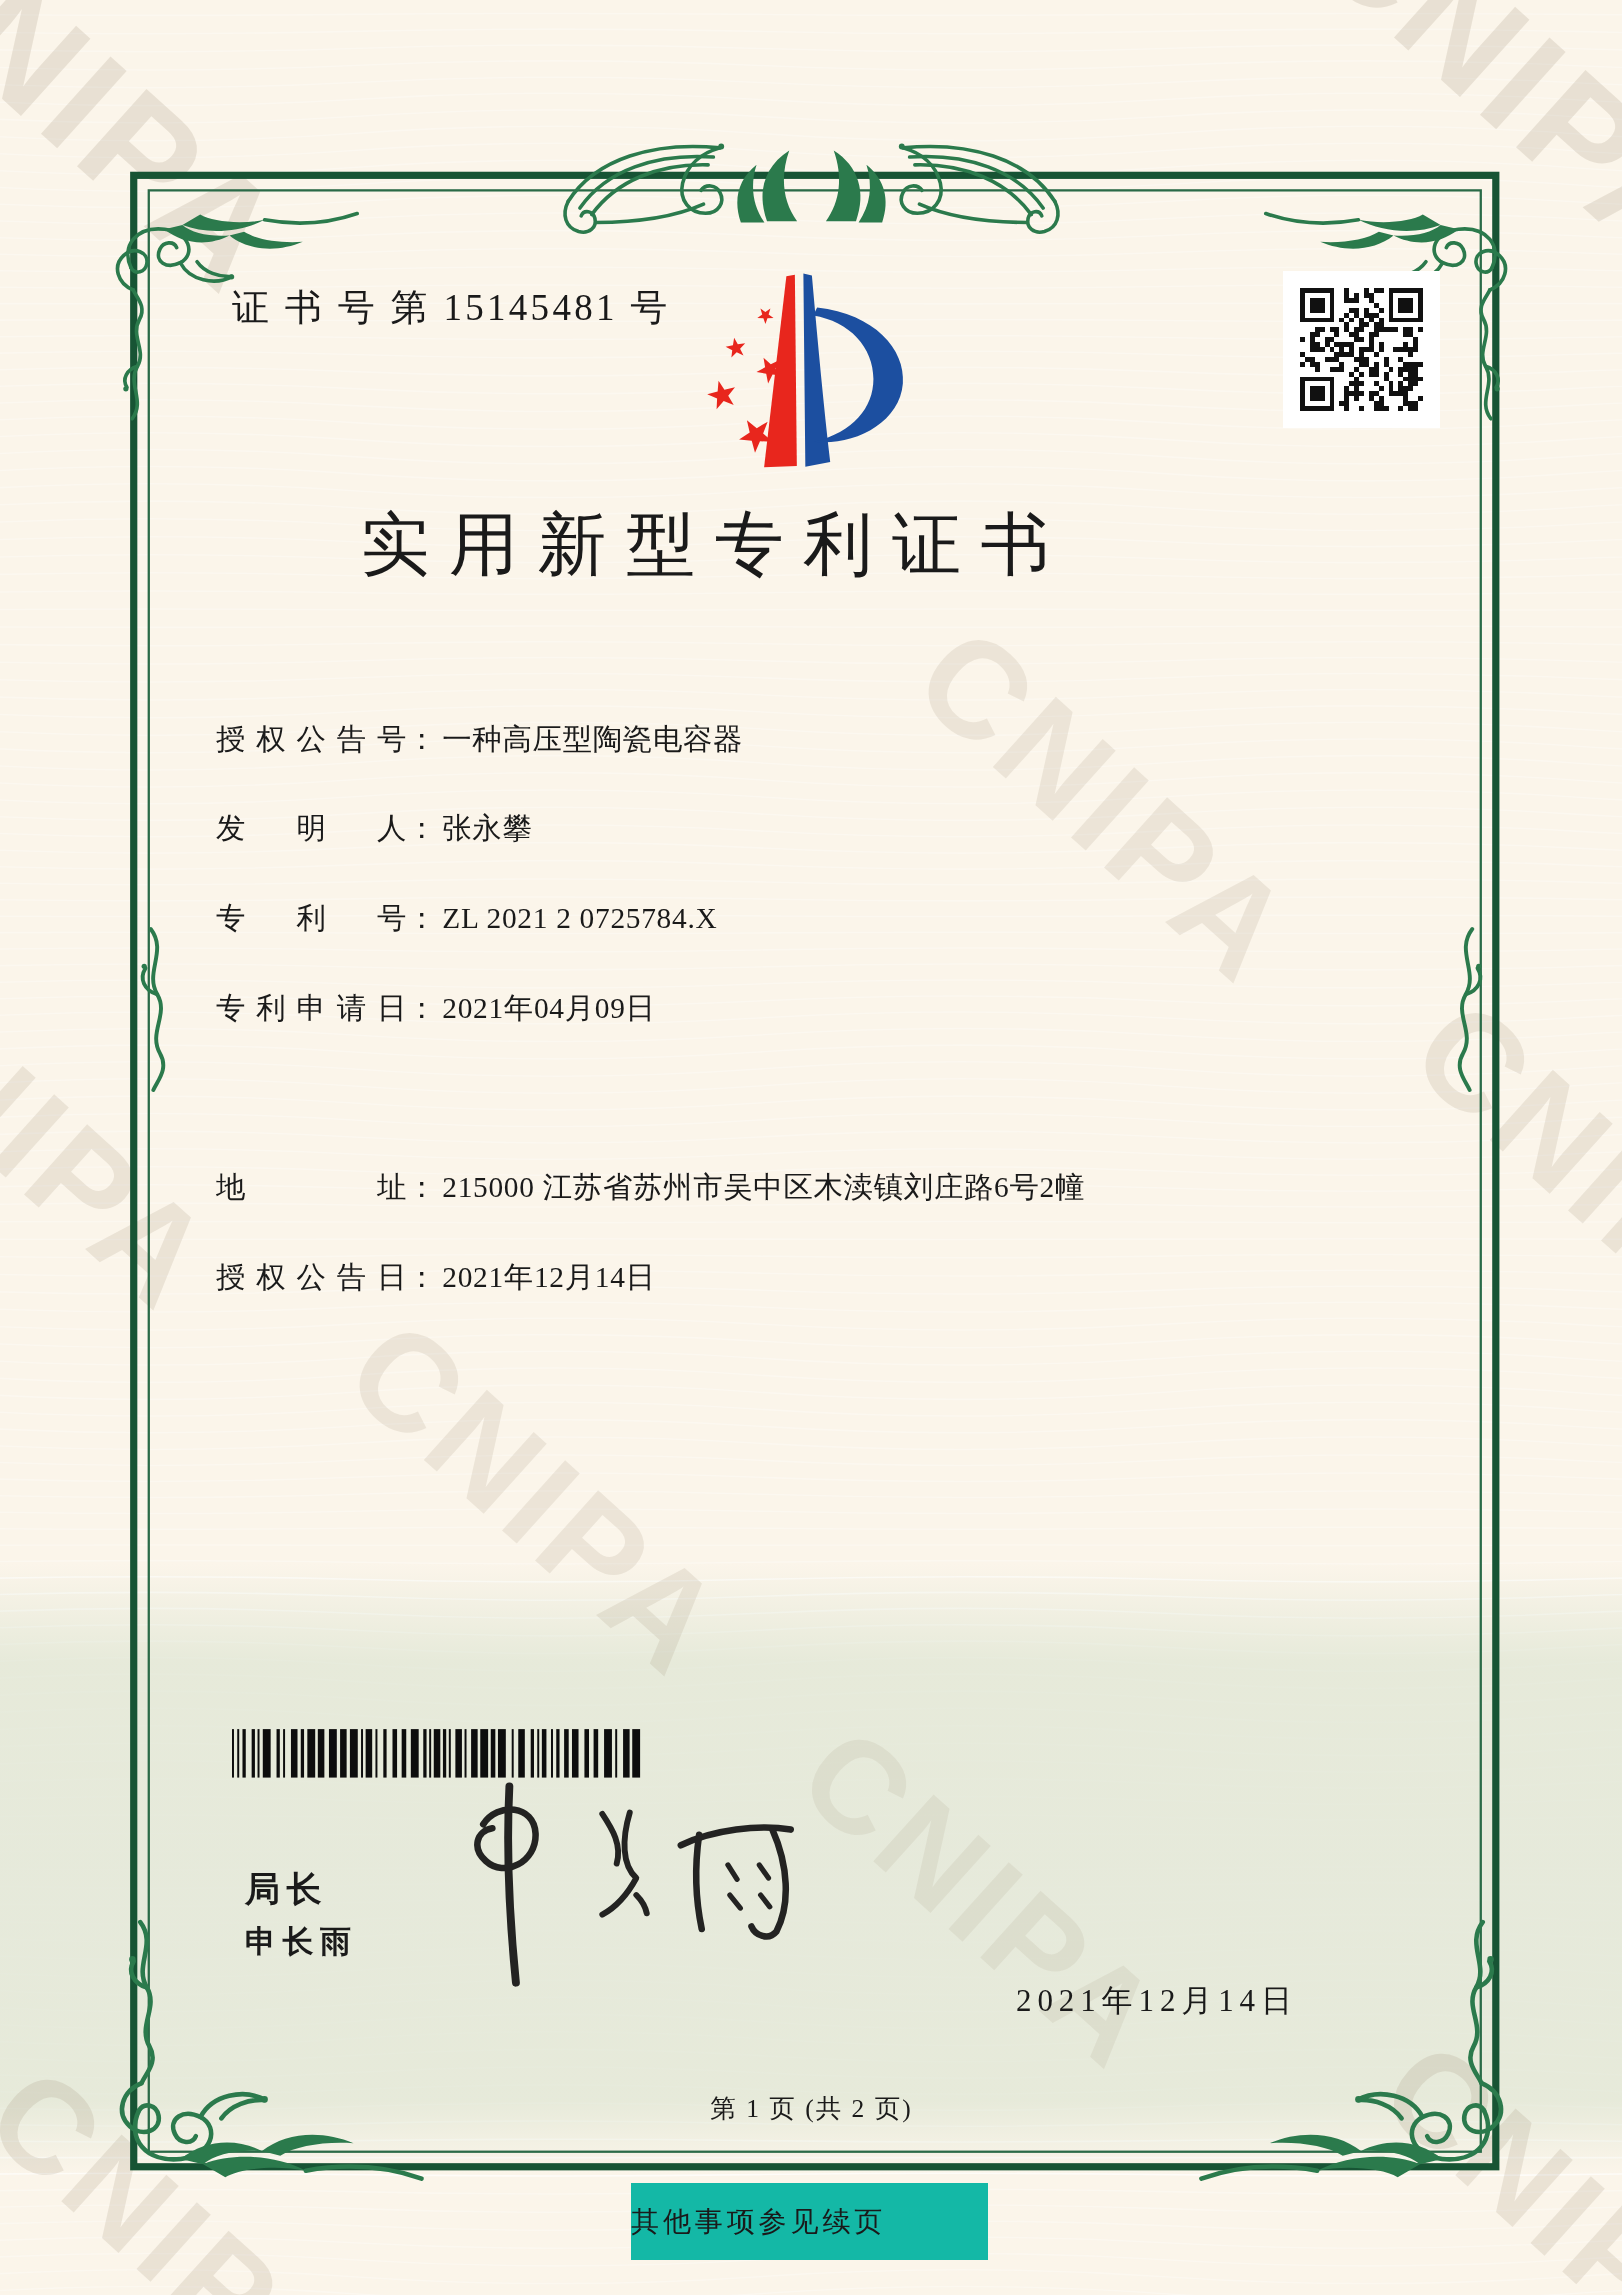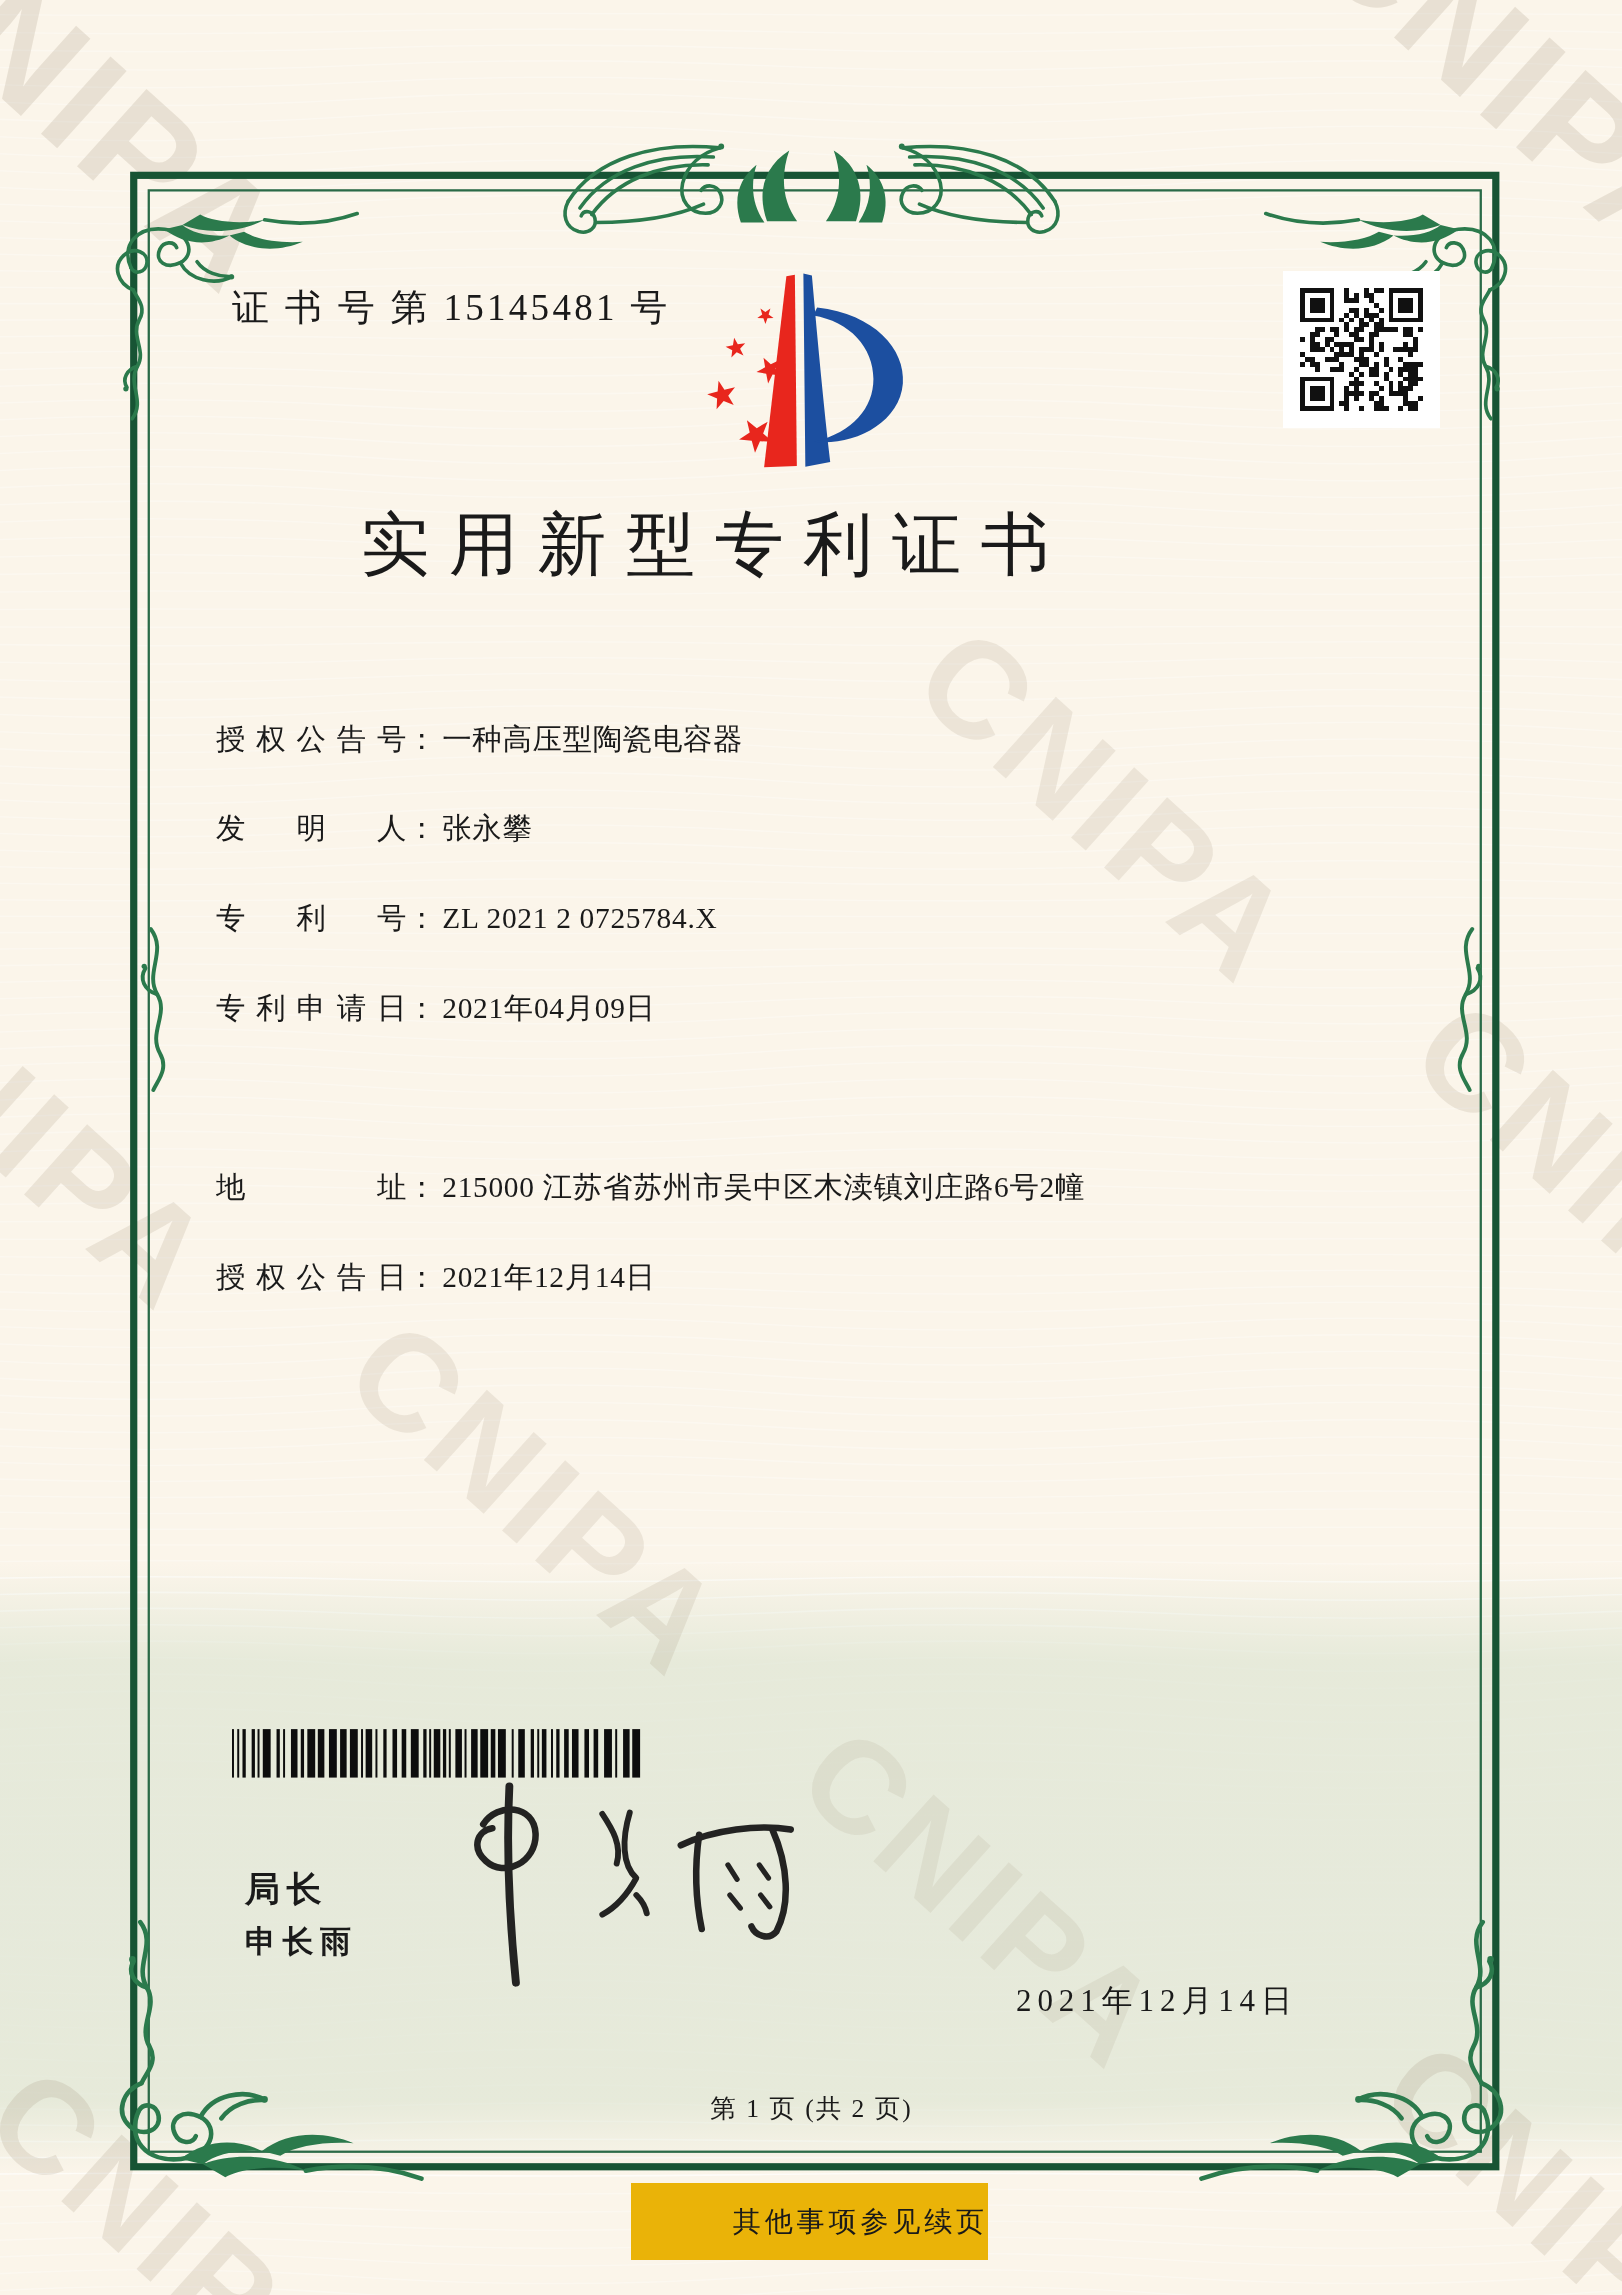--- a/index.html
+++ b/index.html
@@ -24,21 +24,21 @@
   .pair2{position:absolute;left:564px;top:0;}
   .pair2 .lbl2{letter-spacing:4.6px;}
   #body-text{left:216px;top:1343px;width:1200px;font-size:29.4px;line-height:51px;text-align:justify;}
   #body-text p{margin:0;text-indent:59px;}
   #barcode{left:232px;top:1729px;}
   #bureau-title{left:245px;top:1857px;font-size:35px;font-weight:bold;letter-spacing:6.5px;margin-top:9px;}
   #bureau-name{left:245px;top:1921px;font-size:31px;font-weight:bold;letter-spacing:6.5px;}
   #signature{left:406px;top:1760px;}
   #issue-date{left:1016px;top:1980px;font-size:31px;letter-spacing:5.9px;}
   #page-indicator{left:0;top:2091px;width:1623px;text-align:center;font-size:25.5px;letter-spacing:2px;}
-  #note-box{left:631px;top:2183px;width:357px;height:77px;background:#eab308;display:flex;align-items:center;justify-content:flex-end;z-index:6;}
+  #note-box{left:631px;top:2183px;width:357px;height:77px;background:#14b8a6;display:flex;align-items:center;justify-content:flex-start;z-index:6;}
   #note-box span{font-size:28px;letter-spacing:3.9px;}
 </style>
 </head>
 <body>
 
 <div id="page">
 
   <svg id="waves" width="1623" height="2295" viewBox="0 0 2480 3508">
       <path d="M-80 -30 q 310 -4 620 0 t 620 0 t 620 0 t 620 0 t 620 0" fill="none" stroke="#ffffff" stroke-width="2.4" stroke-opacity="0.28"></path>
       <path d="M-80 -4 q 310 -1 620 0 t 620 0 t 620 0 t 620 0 t 620 0" fill="none" stroke="#ffffff" stroke-width="2.4" stroke-opacity="0.28"></path>

